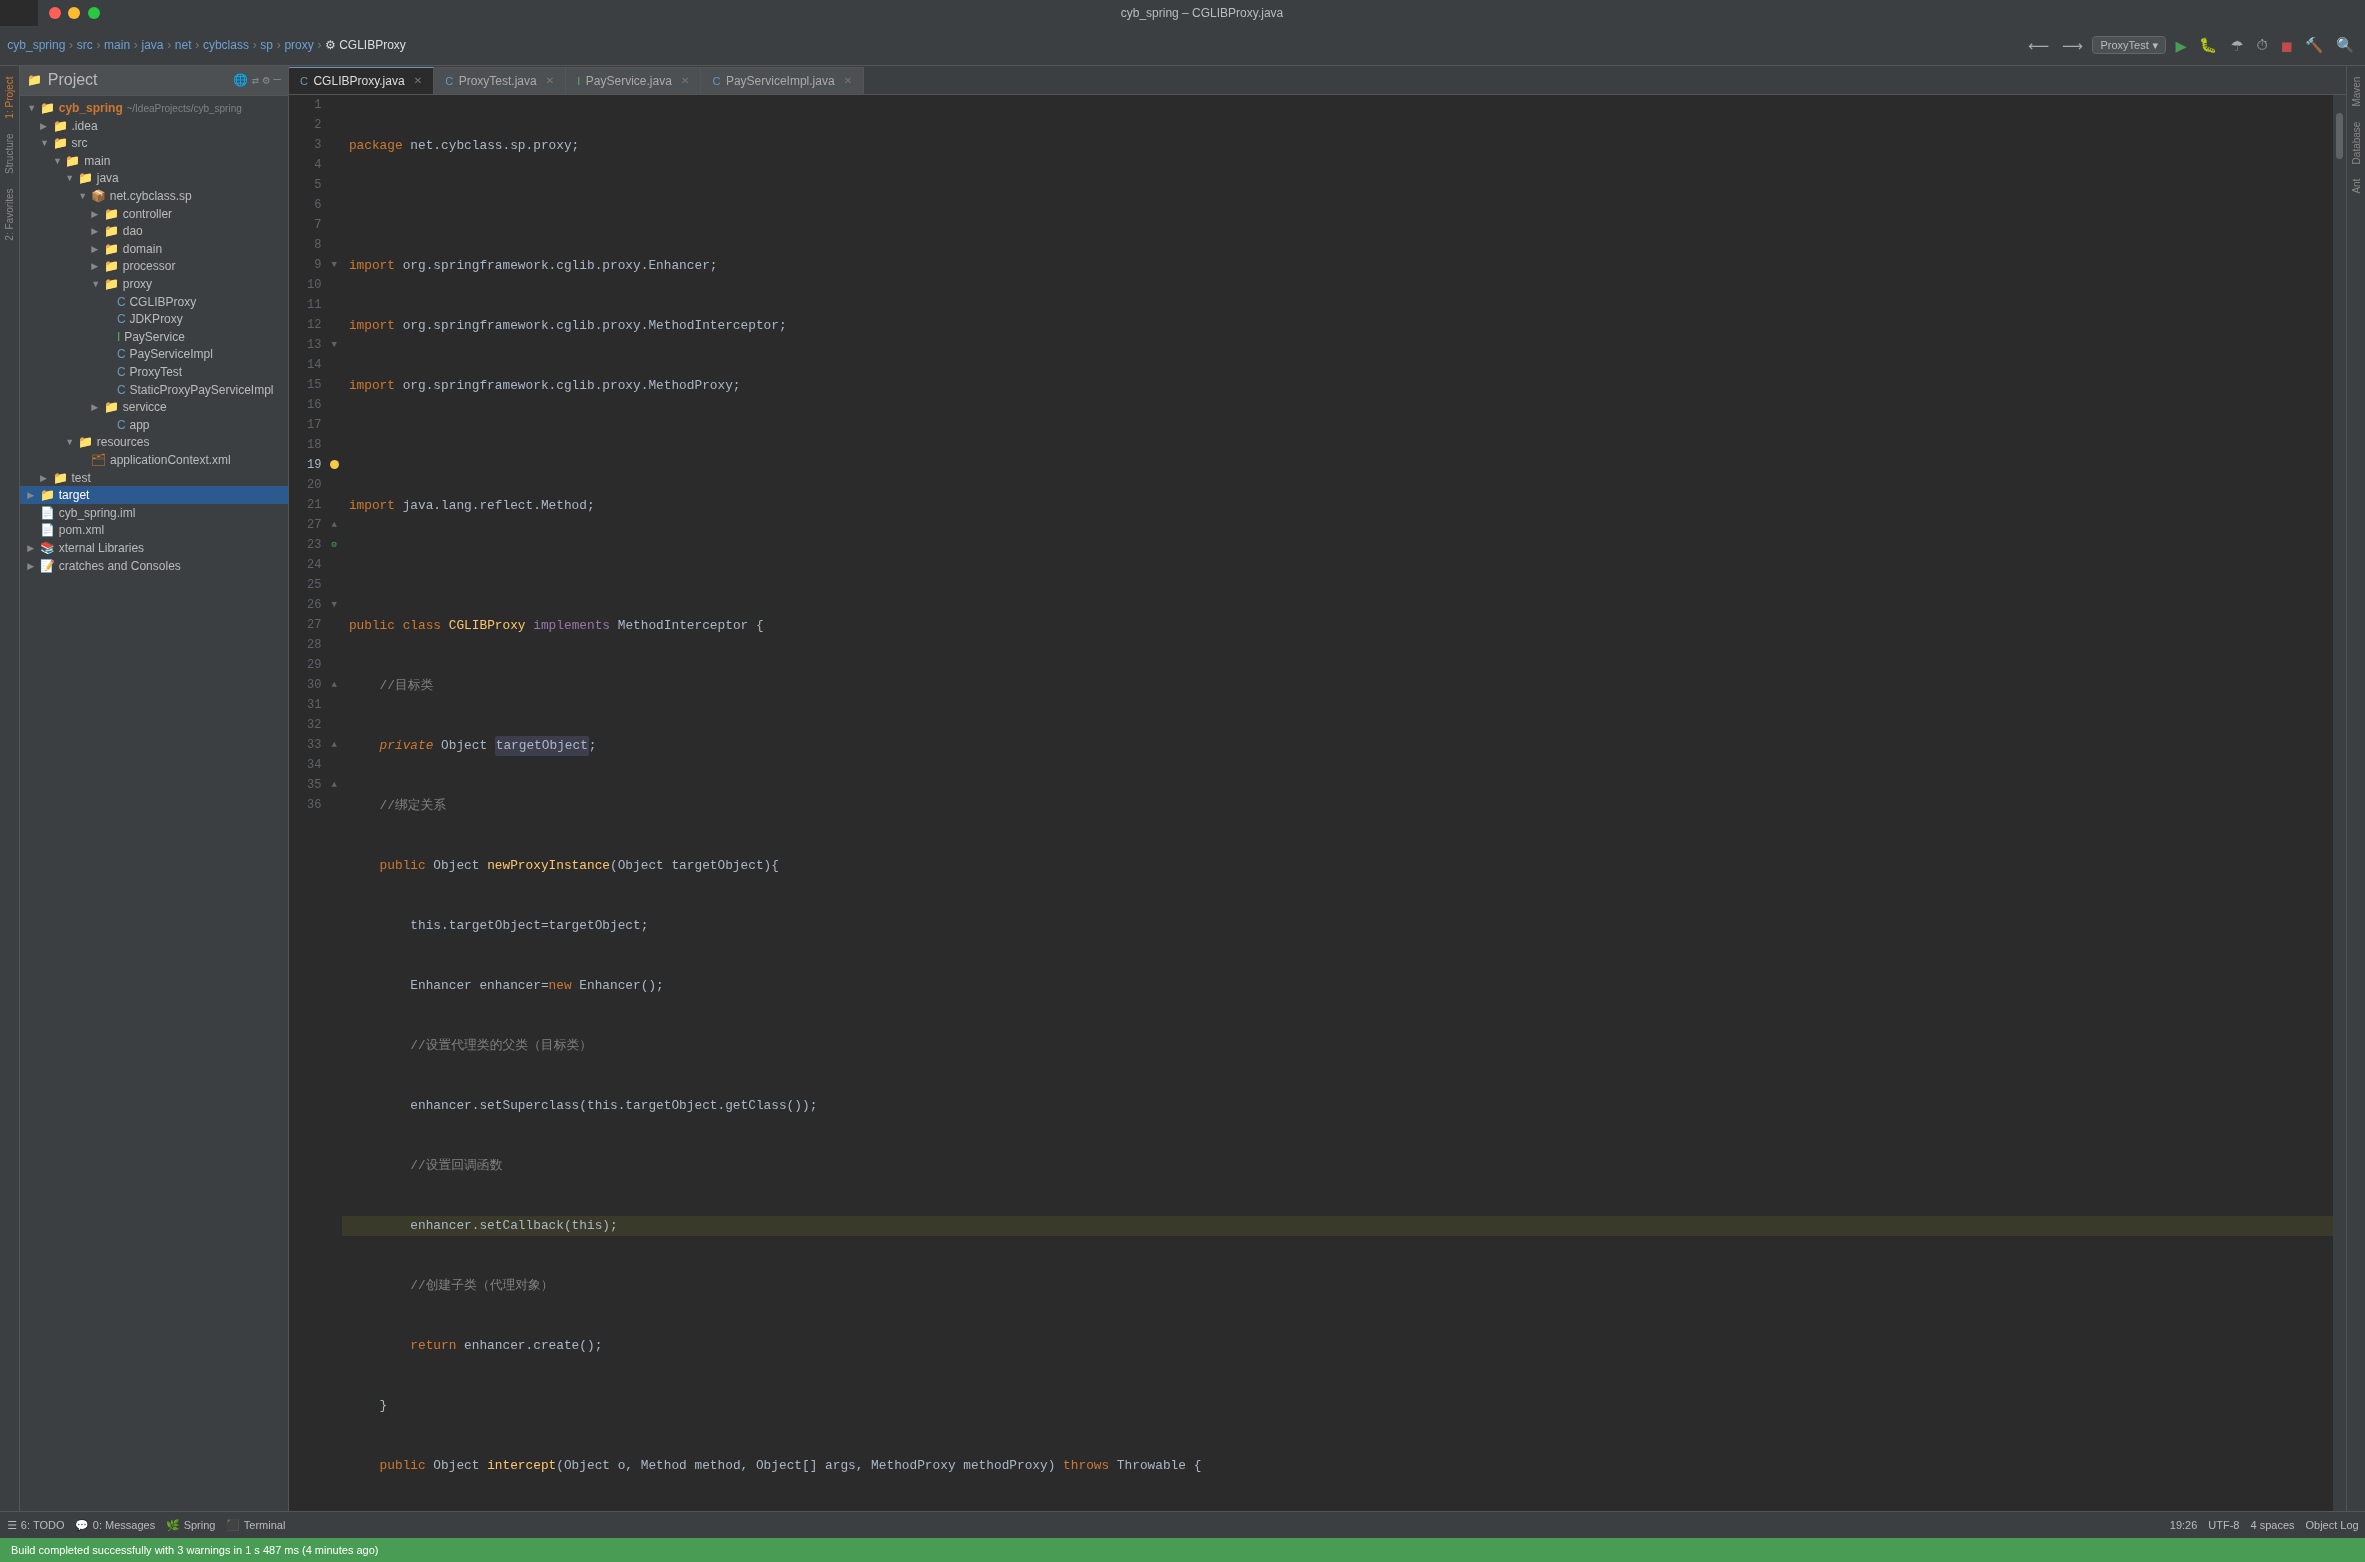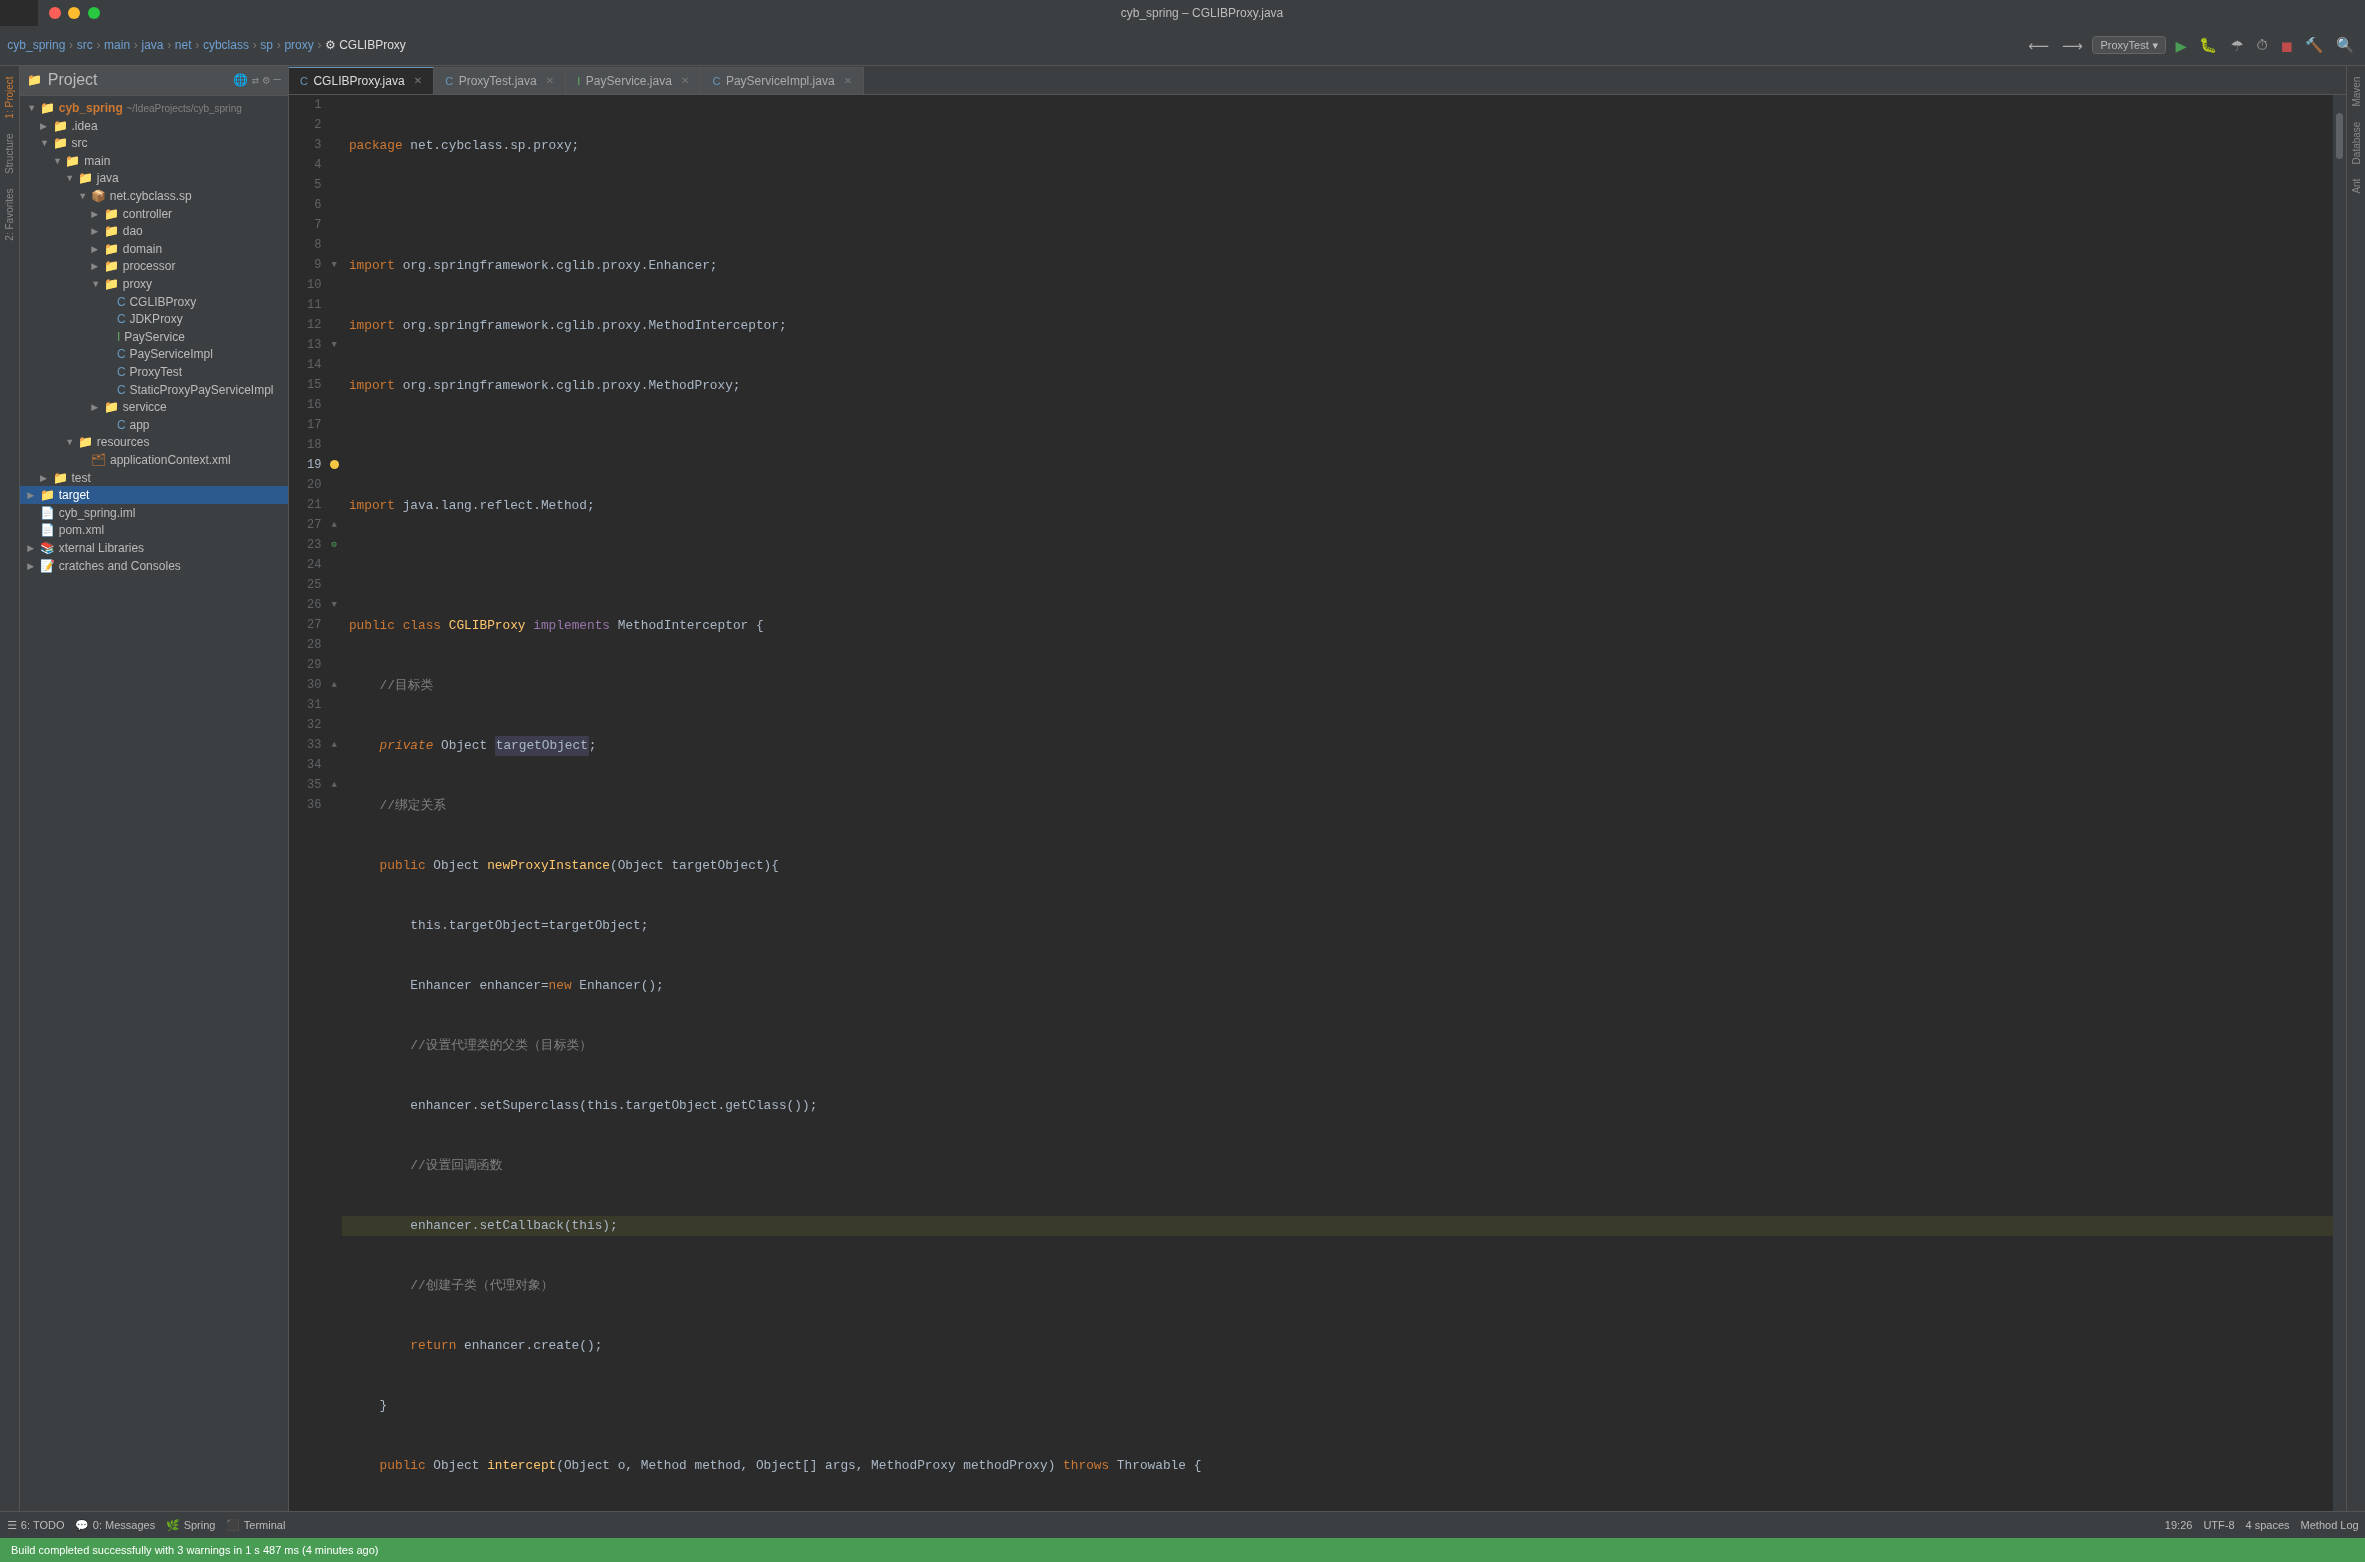--- a/index.html
+++ b/index.html
@@ -862,20 +862,20 @@
   </div>
   <div class="bottom-tab">
     <span>⬛</span>
     <span>Terminal</span>
   </div>
   <div class="bottom-spacer"></div>
   <span>19:26</span>
   <span>UTF-8</span>
   <span>4 spaces</span>
   <div class="bottom-tab">
-    <span>Method Log</span>
+    <span>Object Log</span>
   </div>
 </div>
 
 <div class="status-bar">
   <span class="status-bar-msg">Build completed successfully with 3 warnings in 1 s 487 ms (4 minutes ago)</span>
 </div>
 
 
 </body></html>

